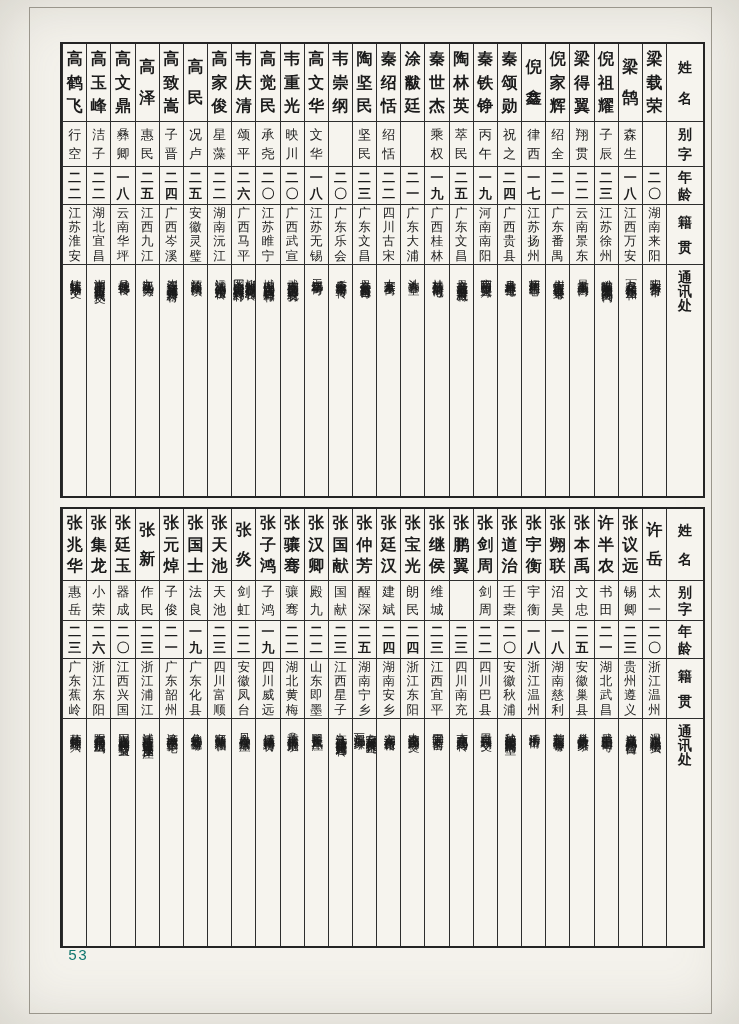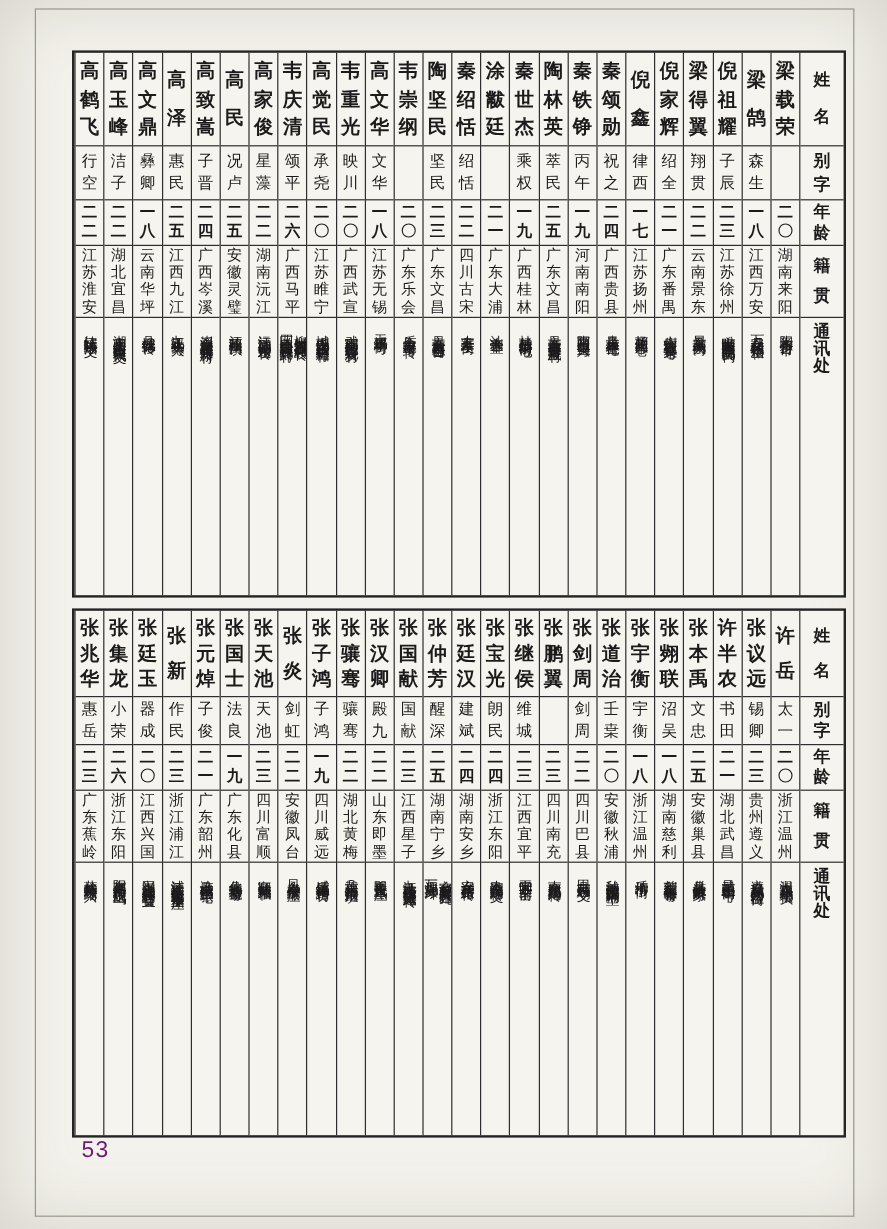--- a/index.html
+++ b/index.html
@@ -49,22 +49,22 @@
   .c-age span{font-size:13px;font-weight:bold;}
   .c-native span{font-size:12.5px;}
   .header-col .cell span{font-size:14px;font-weight:bold;}
   .addr-text{
     writing-mode:vertical-rl;text-orientation:upright;
     font-size:11.5px;line-height:1.04;letter-spacing:1px;
     white-space:pre-line;max-height:100%;
   }
   .page-number{
     position:absolute;left:68px;top:948px;
-    font-size:19px;letter-spacing:1px;color:#701a75;
-    font-family:Liberation Sans, sans-serif;
+    font-size:15px;letter-spacing:1px;color:#0f766e;
+    font-family:Liberation Mono, monospace;
   }
 </style>
 </head>
 <body>
 
 <div class="paper-vignette"></div>
 <div class="print-frame"></div>
 
 <div id="table-top" class="reg-table">
     <div class="col header-col">

